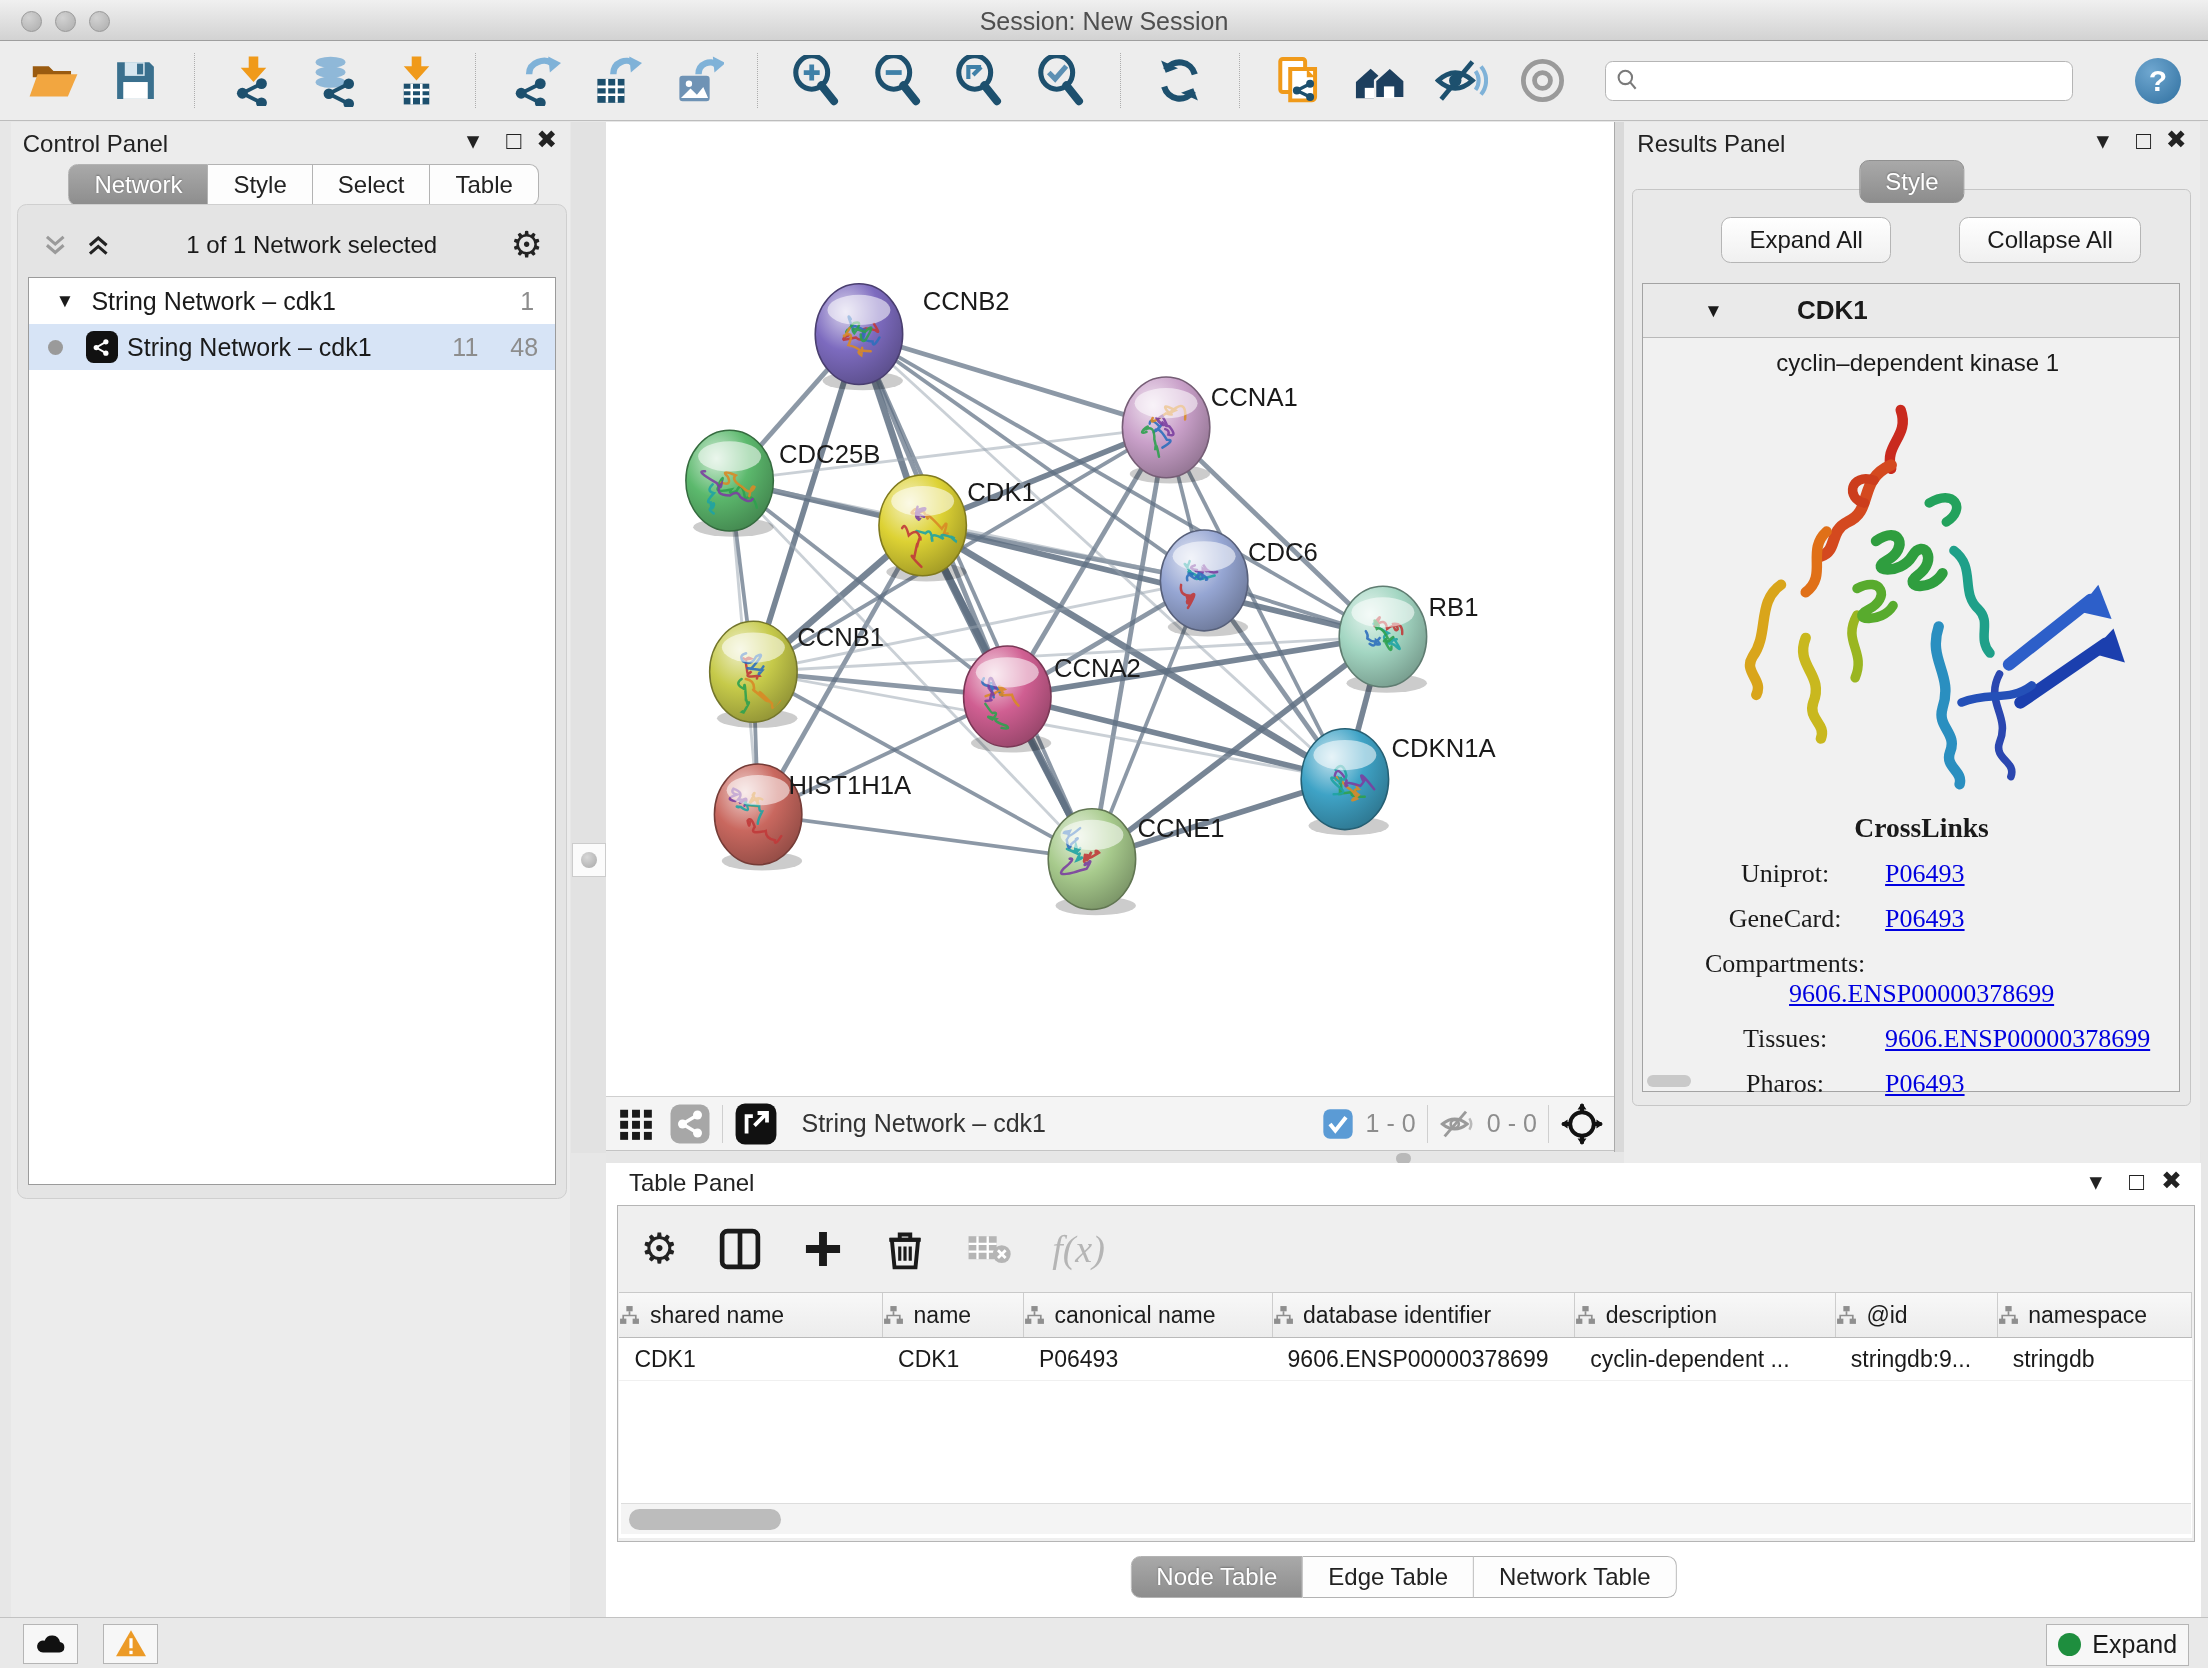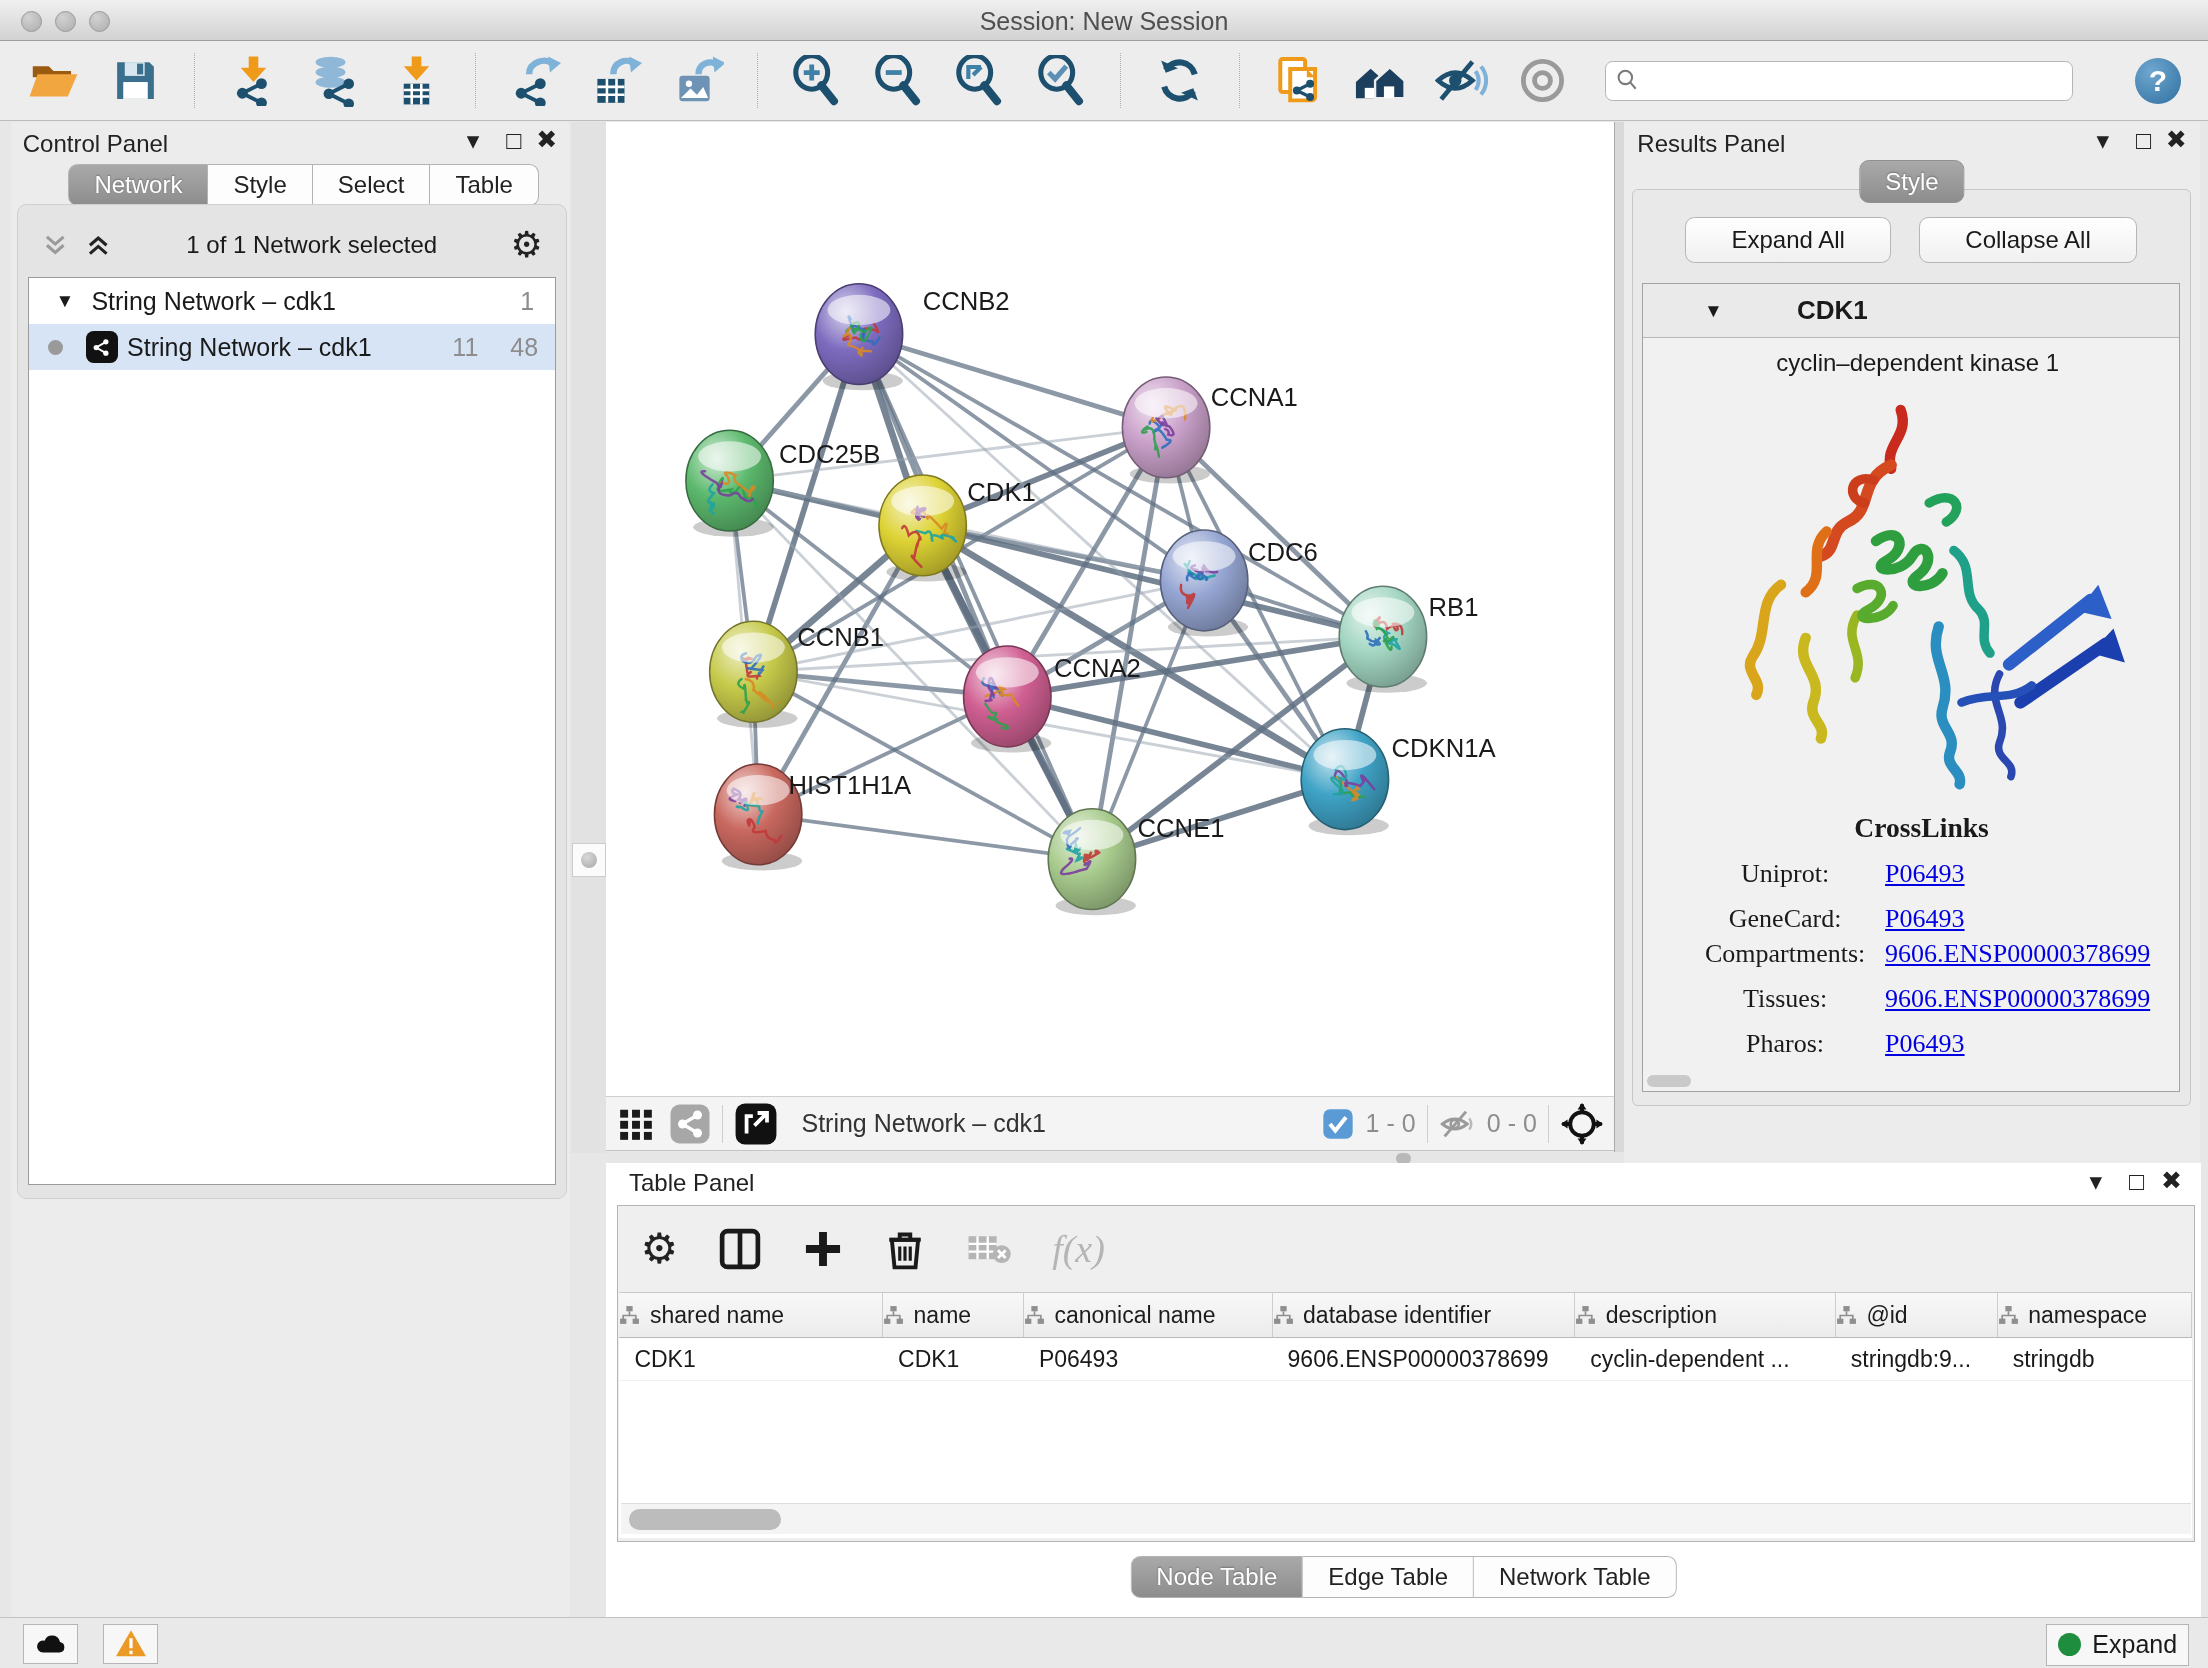--- a/index.html
+++ b/index.html
@@ -51,22 +51,22 @@
   .vsplit-left{position:absolute;left:571px;top:122px;width:35px;height:1031px;background:#e2e2e2;}
   .vsplit-right{position:absolute;left:1614px;top:122px;width:10.5px;height:1031px;background:#d9d9d9;border-left:1px solid #aaa;border-right:1px solid #aaa;}
   .grip{position:absolute;width:32px;height:32px;background:#fbfbfb;border:1px solid #ccc;display:flex;align-items:center;justify-content:center;}
   .grip i{width:16px;height:16px;border-radius:50%;background:radial-gradient(circle at 38% 32%,#d8d8d8,#a8a8a8);}
   
   .results-panel{position:absolute;left:1624px;top:122px;width:576px;height:1495px;background:#ececec;text-align:center;}
   .rp-box{position:absolute;left:7.6px;top:67px;width:557px;height:915px;background:#e9e9e9;border:1px solid #c6c6c6;border-radius:5.7px;}
   .rp-tab{position:absolute;left:50%;transform:translateX(-50%);top:38px;z-index:3;
     background:linear-gradient(#a9a9a9,#8d8d8d);color:#fff;font-size:24px;padding:6.7px 25px;border-radius:9.5px;
     border:1px solid #909090;text-shadow:0 -1px 1.9px rgba(0,0,0,.3);}
-  .rp-btn{height:44px;padding:0 45px;background:linear-gradient(#ffffff,#f0f0f0);border:1px solid #b5b5b5;
-    border-radius:9.5px;font-size:24px;display:flex;align-items:center;}
+  .rp-btn{height:44px;padding:0 27px;background:linear-gradient(#ffffff,#f0f0f0);border:1px solid #b5b5b5;
+    border-radius:9.5px;font-size:24px;display:flex;align-items:center;margin-left:40px;}
   .rp-section{position:absolute;left:9.5px;top:93px;right:9.5px;bottom:13.3px;background:#f1f1f1;border:1px solid #a3a3a3;}
   .rp-sec-head{height:53px;background:#eaeaea;border-bottom:1px solid #b9b9b9;display:flex;align-items:center;}
   .crosslinks{font-family:"Liberation Serif",serif;font-size:26px;}
   .crosslinks a{color:#0000e0;}
   
   .table-panel{position:absolute;left:606px;top:1163px;width:1595px;height:454px;background:#ffffff;}
   .tp-box{position:absolute;left:10.5px;top:42px;right:5.7px;height:335px;background:#efefef;border:1px solid #b5b5b5;}
   .tp-icons{position:absolute;left:23px;top:11.4px;height:63px;display:flex;align-items:center;gap:40px;}
   .tbl{position:absolute;left:1.9px;right:1.9px;top:86px;bottom:2.9px;background:#fff;border-top:1px solid #c9c9c9;overflow:hidden;}
   .tbl-head{display:flex;background:linear-gradient(#f8f8f8,#ececec);border-bottom:1.9px solid #b9b9b9;height:44px;}
@@ -706,21 +706,21 @@
           <div style="font-weight:bold;font-size:27.6px;">CrossLinks</div>
           <div id="crosslink-rows">
               <div style="display: flex; margin-top: 15px;">
                 <span style="width: 200px; padding-left: 21px;">Uniprot:</span>
                 <a href="#">P06493</a>
               </div>
               <div style="display: flex; margin-top: 15px;">
                 <span style="width: 200px; padding-left: 21px;">GeneCard:</span>
                 <a href="#">P06493</a>
               </div>
-              <div style="display: flex; margin-top: 5px;">
+              <div style="display: flex; margin-top: 15px; flex-direction: column;">
                 <span style="width: 200px; padding-left: 21px;">Compartments:</span>
                 <a href="#">9606.ENSP00000378699</a>
               </div>
               <div style="display: flex; margin-top: 15px;">
                 <span style="width: 200px; padding-left: 21px;">Tissues:</span>
                 <a href="#">9606.ENSP00000378699</a>
               </div>
               <div style="display: flex; margin-top: 15px;">
                 <span style="width: 200px; padding-left: 21px;">Pharos:</span>
                 <a href="#">P06493</a>

